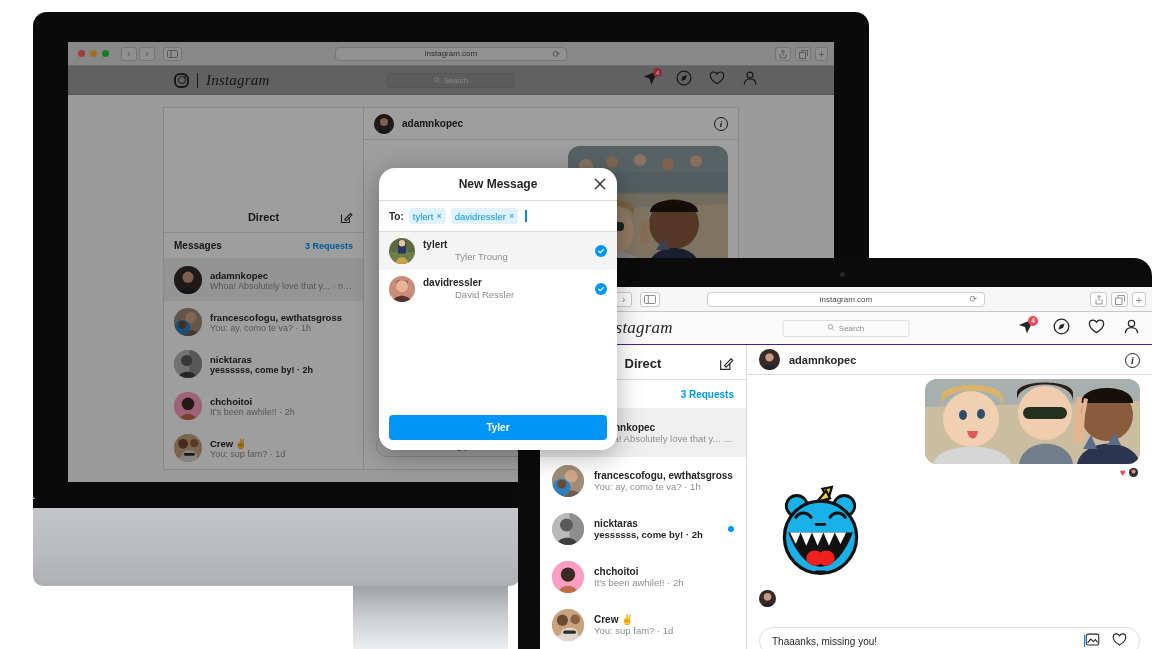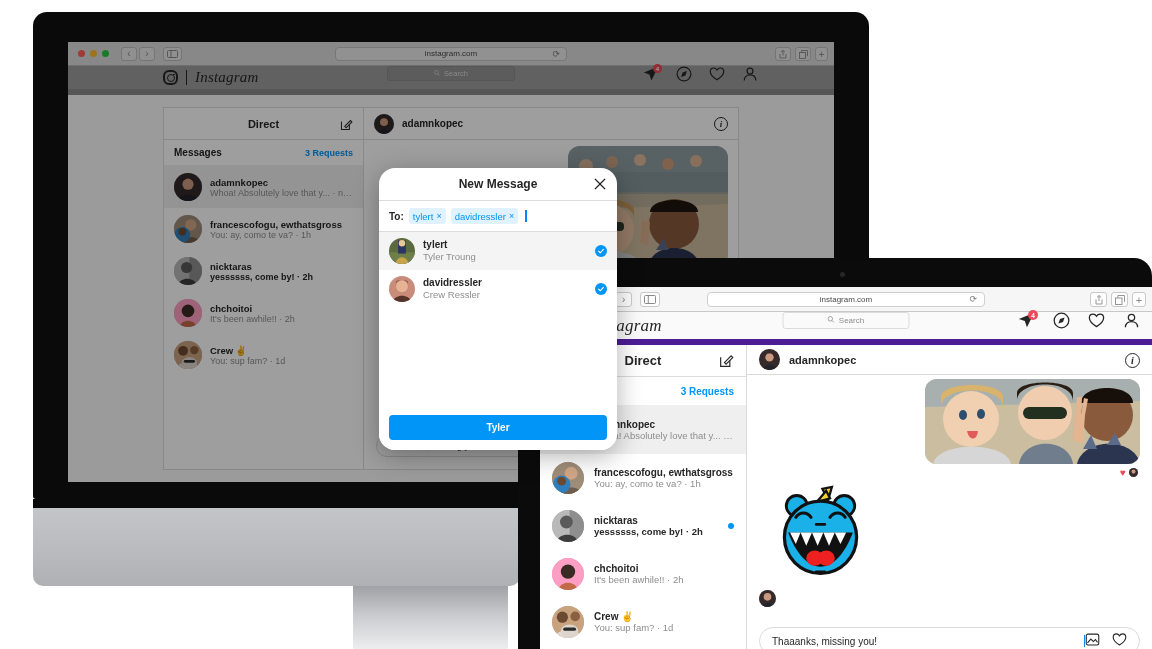--- a/index.html
+++ b/index.html
@@ -53,36 +53,36 @@
   .traffic i { display: block; border-radius: 50%; }
   .nav-btns { display: flex; gap: 2px; margin-left: 12px; align-items: center; }
   .navbtn { border: 1px solid #c9c9c9; border-radius: 3px; background: #fdfdfd; display: flex; align-items: center; justify-content: center; color: #8a8a8a; }
   .navbtn.dimbg { background: #e8e8e8; border-color: #bdbdbd; }
   .urlbar { position: absolute; left: 50%; transform: translateX(-50%); background: #fff; border: 1px solid #cfcfcf; border-radius: 4px; display: flex; align-items: center; justify-content: center; color: #4a4a4a; }
   .urlbar.dimbg { background: #ebebeb; border-color: #c0c0c0; }
   .reload { position: absolute; color: #7d7d7d; }
   .chrome-right { position: absolute; display: flex; align-items: center; gap: 4px; }
 
   
-  .ig-nav { background: #fafafa; border-bottom: 6px solid #4c1d95; display: flex; position: relative; }
+  .ig-nav { background: #fafafa; border-bottom: 1px solid #4c1d95; display: flex; align-items: center; position: relative; padding-left: 11px; }
   .ig-nav.dim { background: #9d9d9d; border-bottom-color: #8b8b8b; }
   .ig-logo-wrap { display: flex; align-items: center; }
   .ig-cam { border: 2px solid #262626; border-radius: 6px; position: relative; }
   .ig-cam::after { content:""; position:absolute; left:50%; top:50%; transform: translate(-50%,-50%); border: 1.6px solid #262626; border-radius: 50%; }
   .ig-cam::before { content:""; position:absolute; right: 1.5px; top: 1.5px; width: 1.8px; height: 1.8px; border-radius: 50%; background:#262626; }
   .ig-divider { background: #262626; }
   .ig-word { font-family: "Liberation Serif", serif; font-style: italic; color: #262626; letter-spacing: .2px; }
   .ig-search { position: absolute; left: 50%; transform: translateX(-50%); background: #fafafa; border: 1px solid #dbdbdb; border-radius: 3px; display: flex; align-items: center; justify-content: center; gap: 4px; color: #8e8e8e; }
   .ig-search.dimbg { background: #959595; border-color: #8a8a8a; color: #dcdcdc; }
   .ig-icons { position: absolute; display: flex; align-items: center; }
   .badge { position: absolute; background: #ed4956; color: #fff; border-radius: 50%; display: flex; align-items: center; justify-content: center; font-weight: 700; }
 
   
   .direct { display: flex; background: #fff; }
-  .direct-left { background: #fff; border-right: 1px solid #dbdbdb; display: flex; flex-direction: column; }
+  .direct-left { background: #fff; border-right: 1px solid #dbdbdb; display: flex; flex-direction: column; justify-content: flex-end; }
   .direct-head { border-bottom: 1px solid #dbdbdb; display: flex; align-items: center; justify-content: center; position: relative; }
   .direct-title { font-weight: 700; color: #262626; }
   .compose { position: absolute; }
   .msg-head { display: flex; align-items: center; justify-content: space-between; border-bottom: 1px solid #efefef; }
   .msg-head .mh { font-weight: 700; color: #262626; }
   .msg-head .req { color: #0095f6; font-weight: 600; }
   .thread { display: flex; align-items: center; position: relative; }
   .thread.active { background: #efefef; }
   .av { border-radius: 50%; flex: none; overflow: hidden; position: relative; background: #bdbdbd; }
   .thread-txt { min-width: 0; }
@@ -122,21 +122,21 @@
   .to-row { display: flex; align-items: center; gap: 5px; padding: 7px 10px; border-bottom: 1px solid #dbdbdb; }
   .to-lab { font-weight: 700; font-size: 10px; color: #262626; }
   .chip { background: #e0f1ff; color: #0095f6; border-radius: 3px; font-size: 9.5px; padding: 2.5px 4px; display: flex; align-items: center; gap: 3px; }
   .chip .x { font-size: 9px; }
   .to-caret { width: 1.4px; height: 12px; background: #0a84ff; margin-left: 2px; }
   .res { display: flex; align-items: center; padding: 6px 10px; position: relative; }
   .res.sel { background: #f4f4f4; }
   .res-av { width: 26px; height: 26px; border-radius: 50%; overflow: hidden; flex: none; }
   .res-txt { margin-left: 8px; }
   .res-name { font-size: 10px; font-weight: 700; color: #262626; line-height: 1.25; }
-  .res-sub { font-size: 9.5px; color: #8e8e8e; line-height: 1.25; }
+  .res-sub { font-size: 9.5px; color: #8e8e8e; line-height: 1.25; margin-left: 32px; }
   .check { position: absolute; right: 10px; top: 50%; transform: translateY(-50%); width: 12px; height: 12px; border-radius: 50%; background: #0095f6; display: flex; align-items: center; justify-content: center; }
   .modal-foot { position: absolute; left: 0; right: 0; bottom: 0; padding: 8px 10px 10px; background: #fff; }
   .chat-btn { width: 100%; height: 25px; background: #0095f6; color: #fff; border: none; border-radius: 4px; font-weight: 700; font-size: 10px; cursor: pointer; font-family: inherit; }
 
   
   .ph { width: 100%; height: 100%; display:block; }
 </style>
 </head>
 <body>
 
@@ -430,21 +430,21 @@
           <div class="res-av">
               <svg class="ph" viewBox="0 0 40 40">
                 <rect width="40" height="40" fill="#c98b7a"></rect>
                 <circle cx="20" cy="16" r="9" fill="#e7b393"></circle>
                 <path d="M11 12 C11 4 29 4 29 12 L29 10 C29 5 11 5 11 10 Z" fill="#3a2a20"></path>
                 <path d="M6 40 C8 27 32 27 34 40 Z" fill="#55332a"></path>
               </svg>
             </div>
           <div class="res-txt">
             <div class="res-name">davidressler</div>
-            <div class="res-sub">Crew Ressler</div>
+            <div class="res-sub">David Ressler</div>
           </div>
           <span class="check">
             <svg width="8" height="8" viewBox="0 0 10 10">
                 <path d="M2 5.2 L4.1 7.2 L8 3" fill="none" stroke="#fff" stroke-width="1.4" stroke-linecap="round" stroke-linejoin="round"></path>
               </svg>
           </span>
         </div>
 
 
         <div class="modal-foot">

